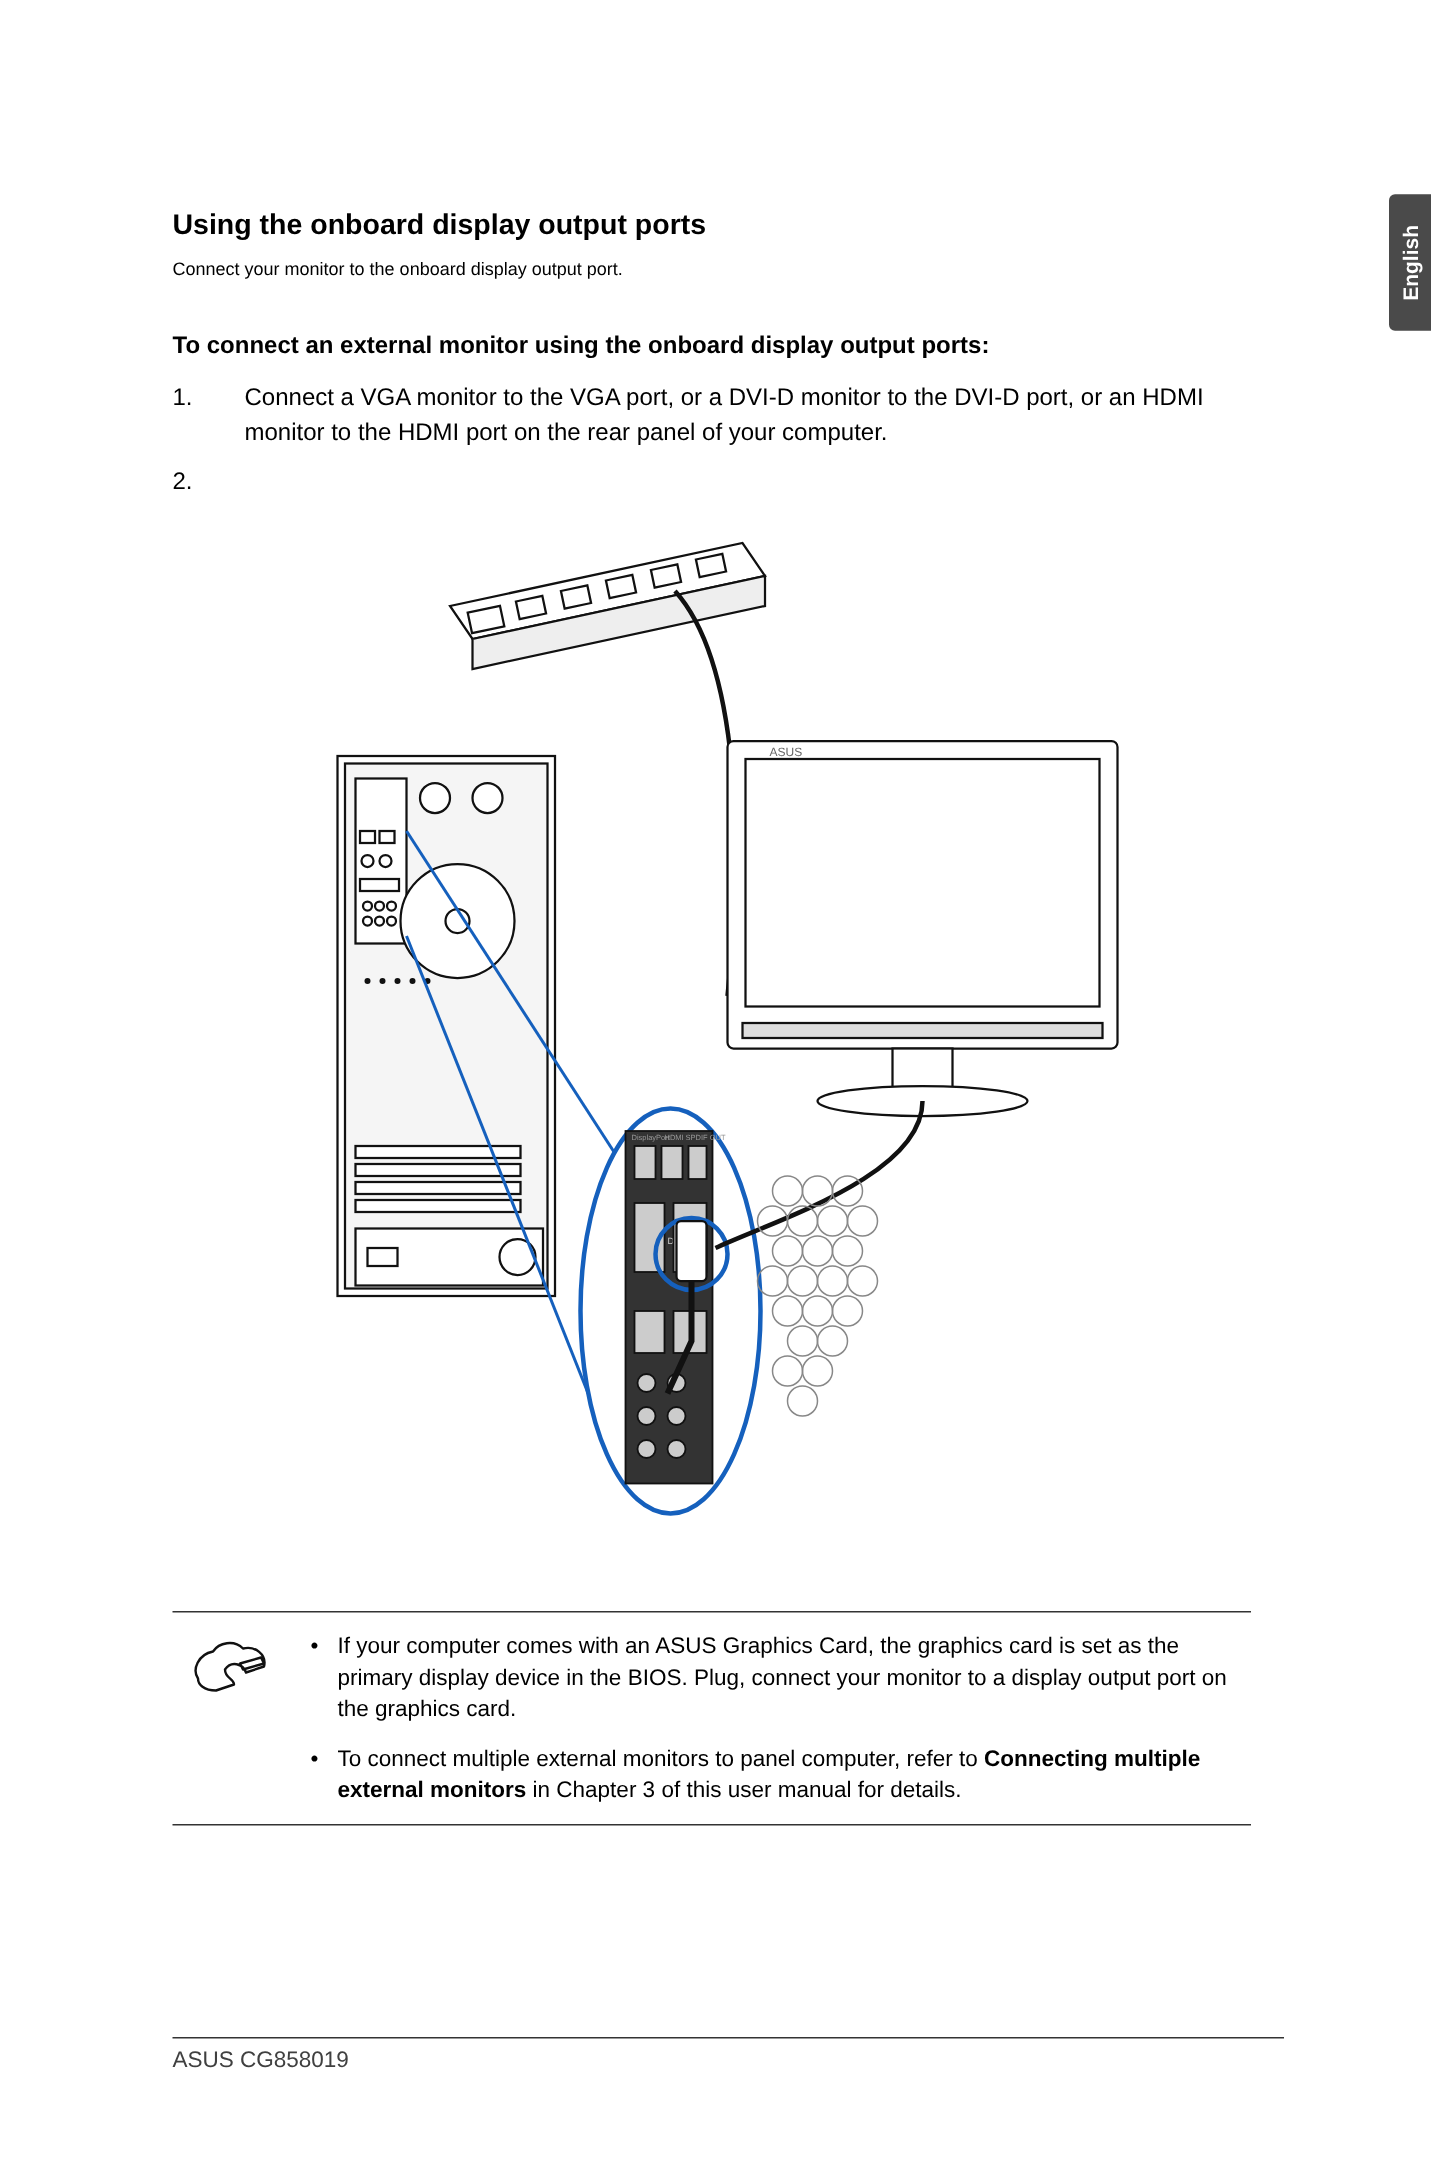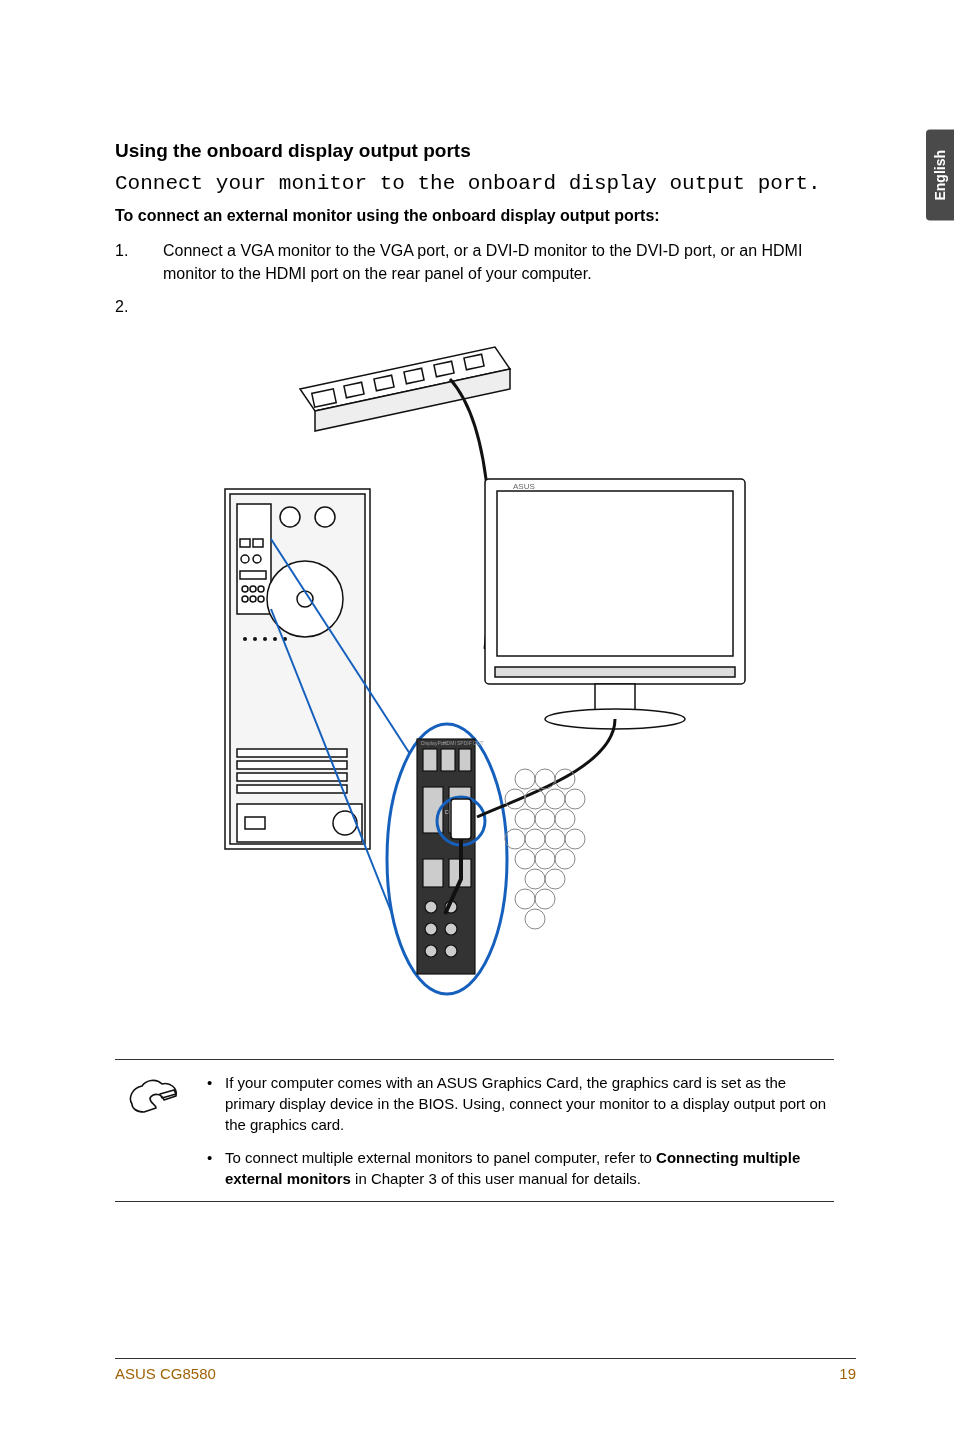--- a/index.html
+++ b/index.html
@@ -26,23 +26,22 @@
   }
   .page {
     padding: 140px 120px 0 115px;
   }
   h2 {
     font-size: 19px;
     font-weight: bold;
     margin-bottom: 10px;
   }
   .intro {
-    font-size: 21px;
-    margin-bottom: 12px;
-    font-family: Liberation Mono, monospace;
+    font-size: 12px;
+    margin-bottom: 36px;
   }
   .subhead {
     font-size: 16px;
     font-weight: bold;
     margin-bottom: 14px;
   }
   ol {
     list-style: none;
     margin-bottom: 20px;
   }
@@ -93,23 +92,22 @@
     flex-shrink: 0;
   }
   .footer {
     position: absolute;
     bottom: 56px;
     left: 115px;
     right: 98px;
     border-top: 1px solid #333;
     padding-top: 6px;
     display: flex;
-    justify-content: space-between;
     font-size: 15px;
-    color: #a16207;
+    color: #404040;
   }
   .bold { font-weight: bold; }
 </style>
 </head>
 <body>
 
 <div class="side-tab">English</div>
 
 <div class="page">
 
@@ -266,21 +264,21 @@
   <div class="notebox">
     <div class="note-icon">
       <svg width="56" height="44" viewBox="0 0 56 44">
         <path d="M 6 30 C 2 24, 6 14, 16 12 C 20 6, 30 4, 36 10 C 44 8, 52 14, 50 22 L 38 26 C 36 20, 28 18, 24 24 C 24 30, 30 30, 30 34 L 18 38 C 10 38, 6 34, 6 30 Z
                  M 34 20 L 48 16 L 50 20 L 36 24 Z" fill="none" stroke="#111" stroke-width="1.6" stroke-linejoin="round"></path>
       </svg>
     </div>
     <ul class="note-list">
       <li>
         <span class="bullet">•</span>
-        <span>If your computer comes with an ASUS Graphics Card, the graphics card is set as the primary display device in the BIOS. Using, connect your monitor to a display output port on the graphics card.</span>
+        <span>If your computer comes with an ASUS Graphics Card, the graphics card is set as the primary display device in the BIOS. Plug, connect your monitor to a display output port on the graphics card.</span>
       </li>
       <li>
         <span class="bullet">•</span>
         <span>
           <span>To connect multiple external monitors to panel computer, refer to </span><span class="bold">Connecting multiple external monitors</span><span> in Chapter 3 of this user manual for details.</span>
         </span>
       </li>
     </ul>
   </div>
 

